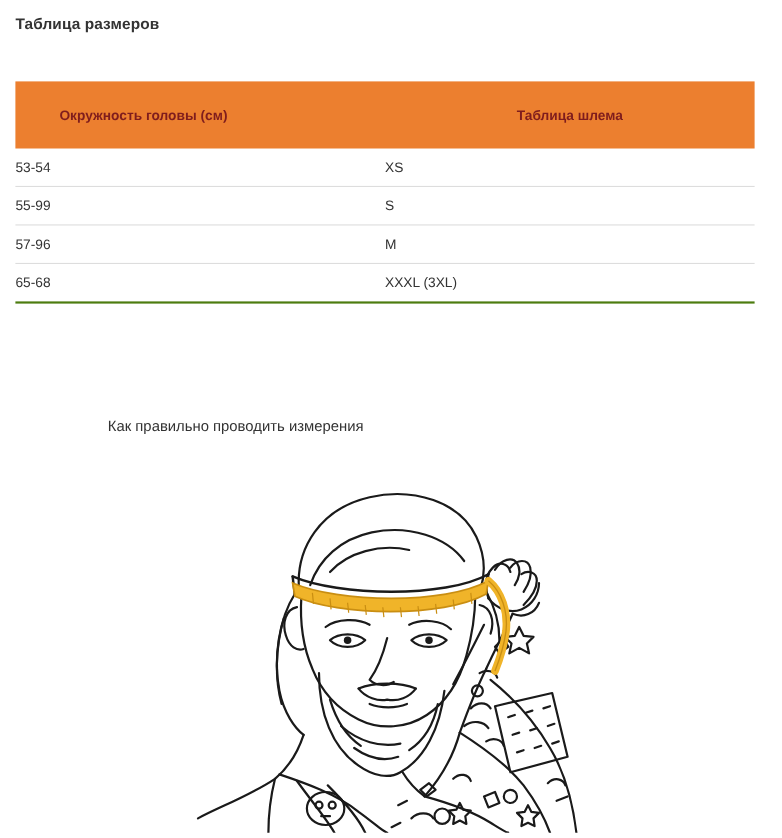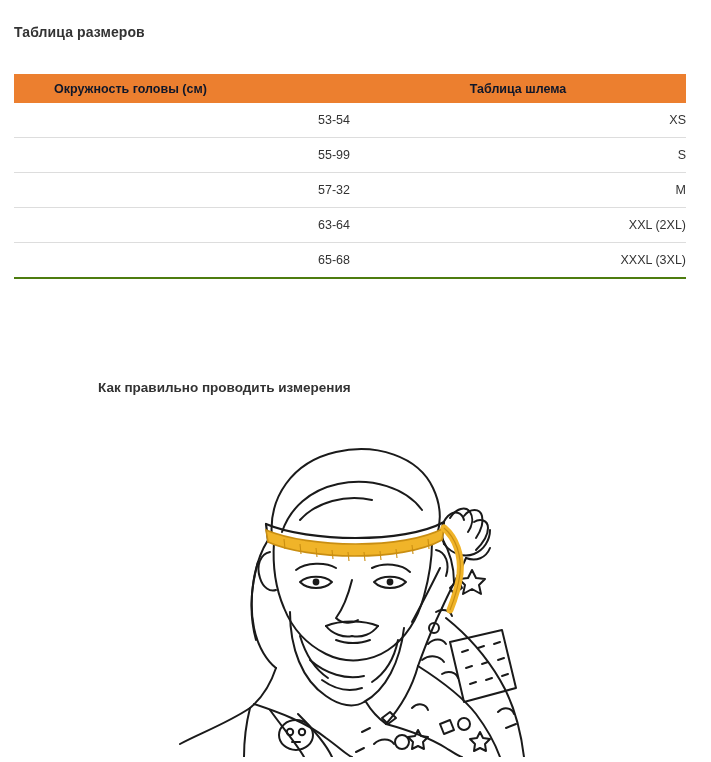--- a/index.html
+++ b/index.html
@@ -17,65 +17,65 @@
   }
   .page {
     width: 711px;
     height: 762px;
     position: relative;
     box-sizing: border-box;
   }
   .doc-title {
     position: absolute;
     left: 14px;
-    top: 24px;
+    top: 13px;
     font-size: 14px;
     font-weight: bold;
     color: #333333;
     letter-spacing: 0.1px;
   }
   .size-table {
     position: absolute;
     left: 14px;
     top: 74px;
     width: 672px;
     border-collapse: collapse;
     table-layout: fixed;
   }
   .size-table th {
     background: #ec7f2f;
-    color: #0f172a;
+    color: #7f1d1d;
     font-size: 12.5px;
     font-weight: bold;
     height: 29px;
-    padding: 0;
+    padding: 16px;
     border: none;
     text-align: center;
   }
   .size-table th.col-a {
     text-align: left;
     padding-left: 40px;
   }
   .size-table td {
     font-size: 12.5px;
     color: #333333;
     height: 34px;
-    text-align: right;
+    text-align: left;
     border-bottom: 1px solid #dddddd;
     padding: 0;
   }
   .size-table tr:last-child td {
     border-bottom: 2px solid #4d7c0f;
   }
   .measure-heading {
     position: absolute;
     left: 98px;
     top: 380px;
     font-size: 13.5px;
-    font-weight: bold;
+    font-weight: normal;
     color: #333333;
   }
   .illustration {
     position: absolute;
     left: 150px;
     top: 412px;
     width: 420px;
     height: 345px;
   }
   .illustration svg {
@@ -101,26 +101,22 @@
     <tbody>
       <tr>
         <td>53-54</td>
         <td>XS</td>
       </tr>
       <tr>
         <td>55-99</td>
         <td>S</td>
       </tr>
       <tr>
-        <td>57-32</td>
+        <td>57-96</td>
         <td>M</td>
-      </tr>
-      <tr>
-        <td>63-64</td>
-        <td>XXL (2XL)</td>
       </tr>
       <tr>
         <td>65-68</td>
         <td>XXXL (3XL)</td>
       </tr>
     </tbody>
   </table>
 
   <div class="measure-heading">Как правильно проводить измерения</div>
 

